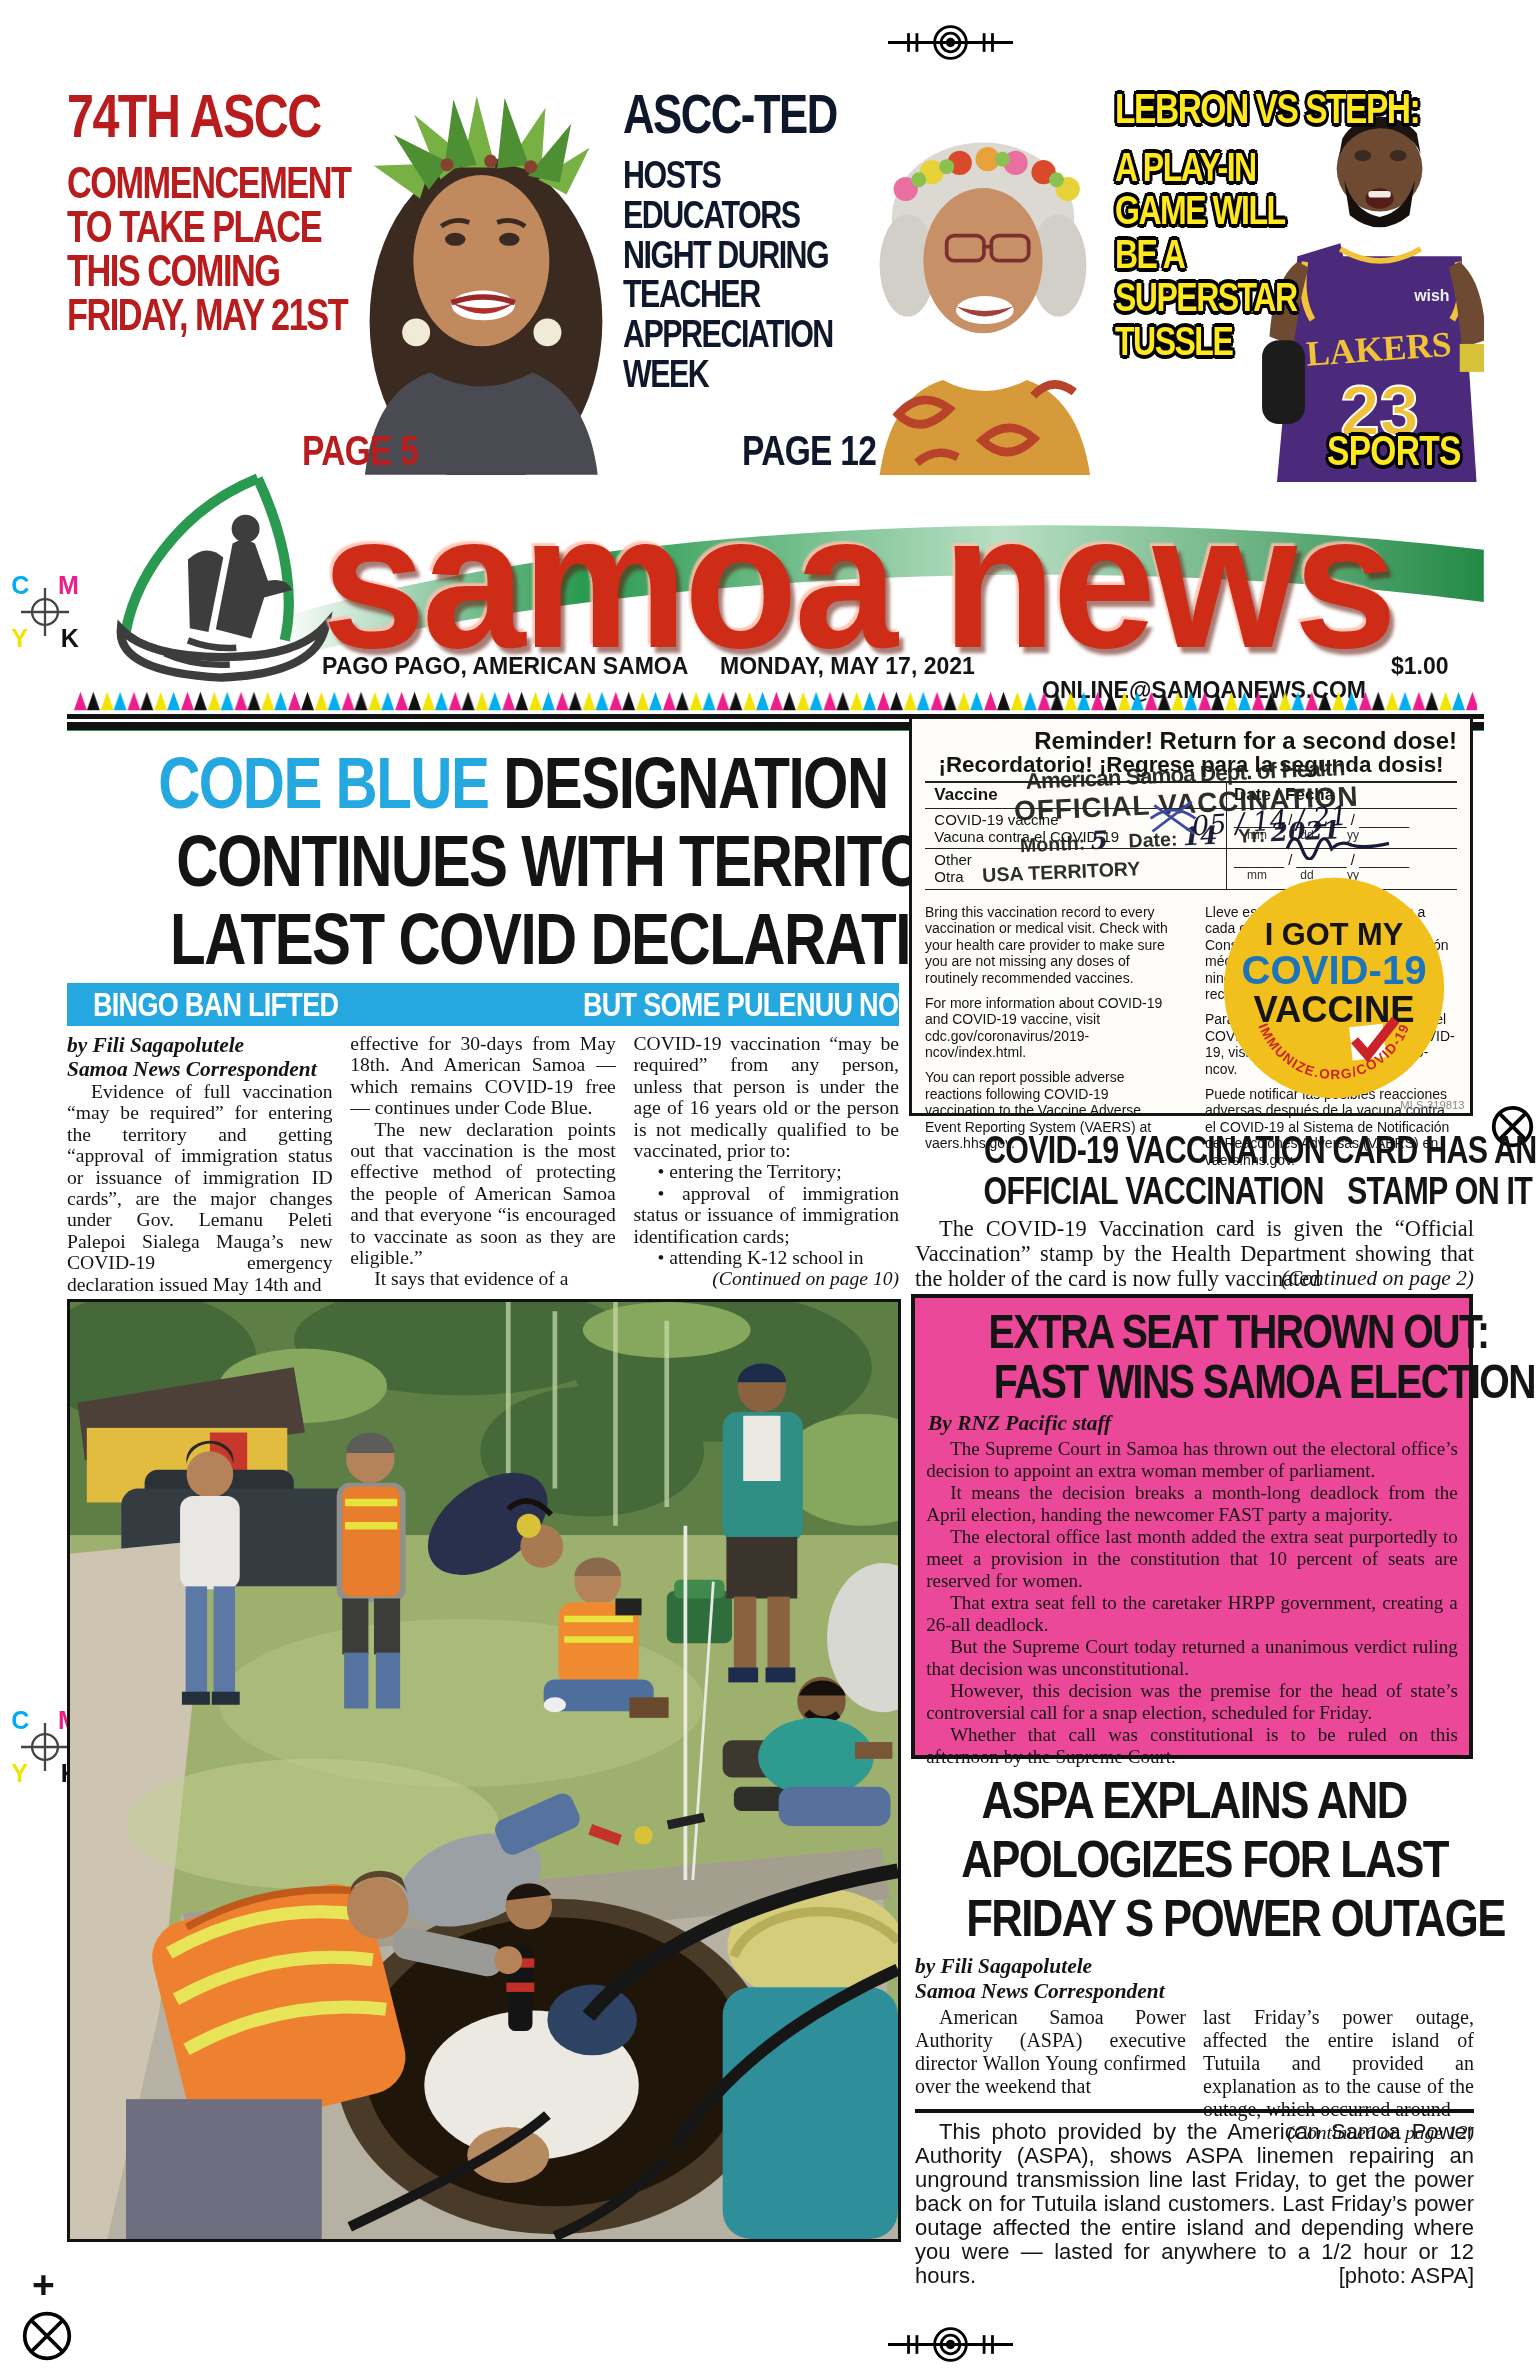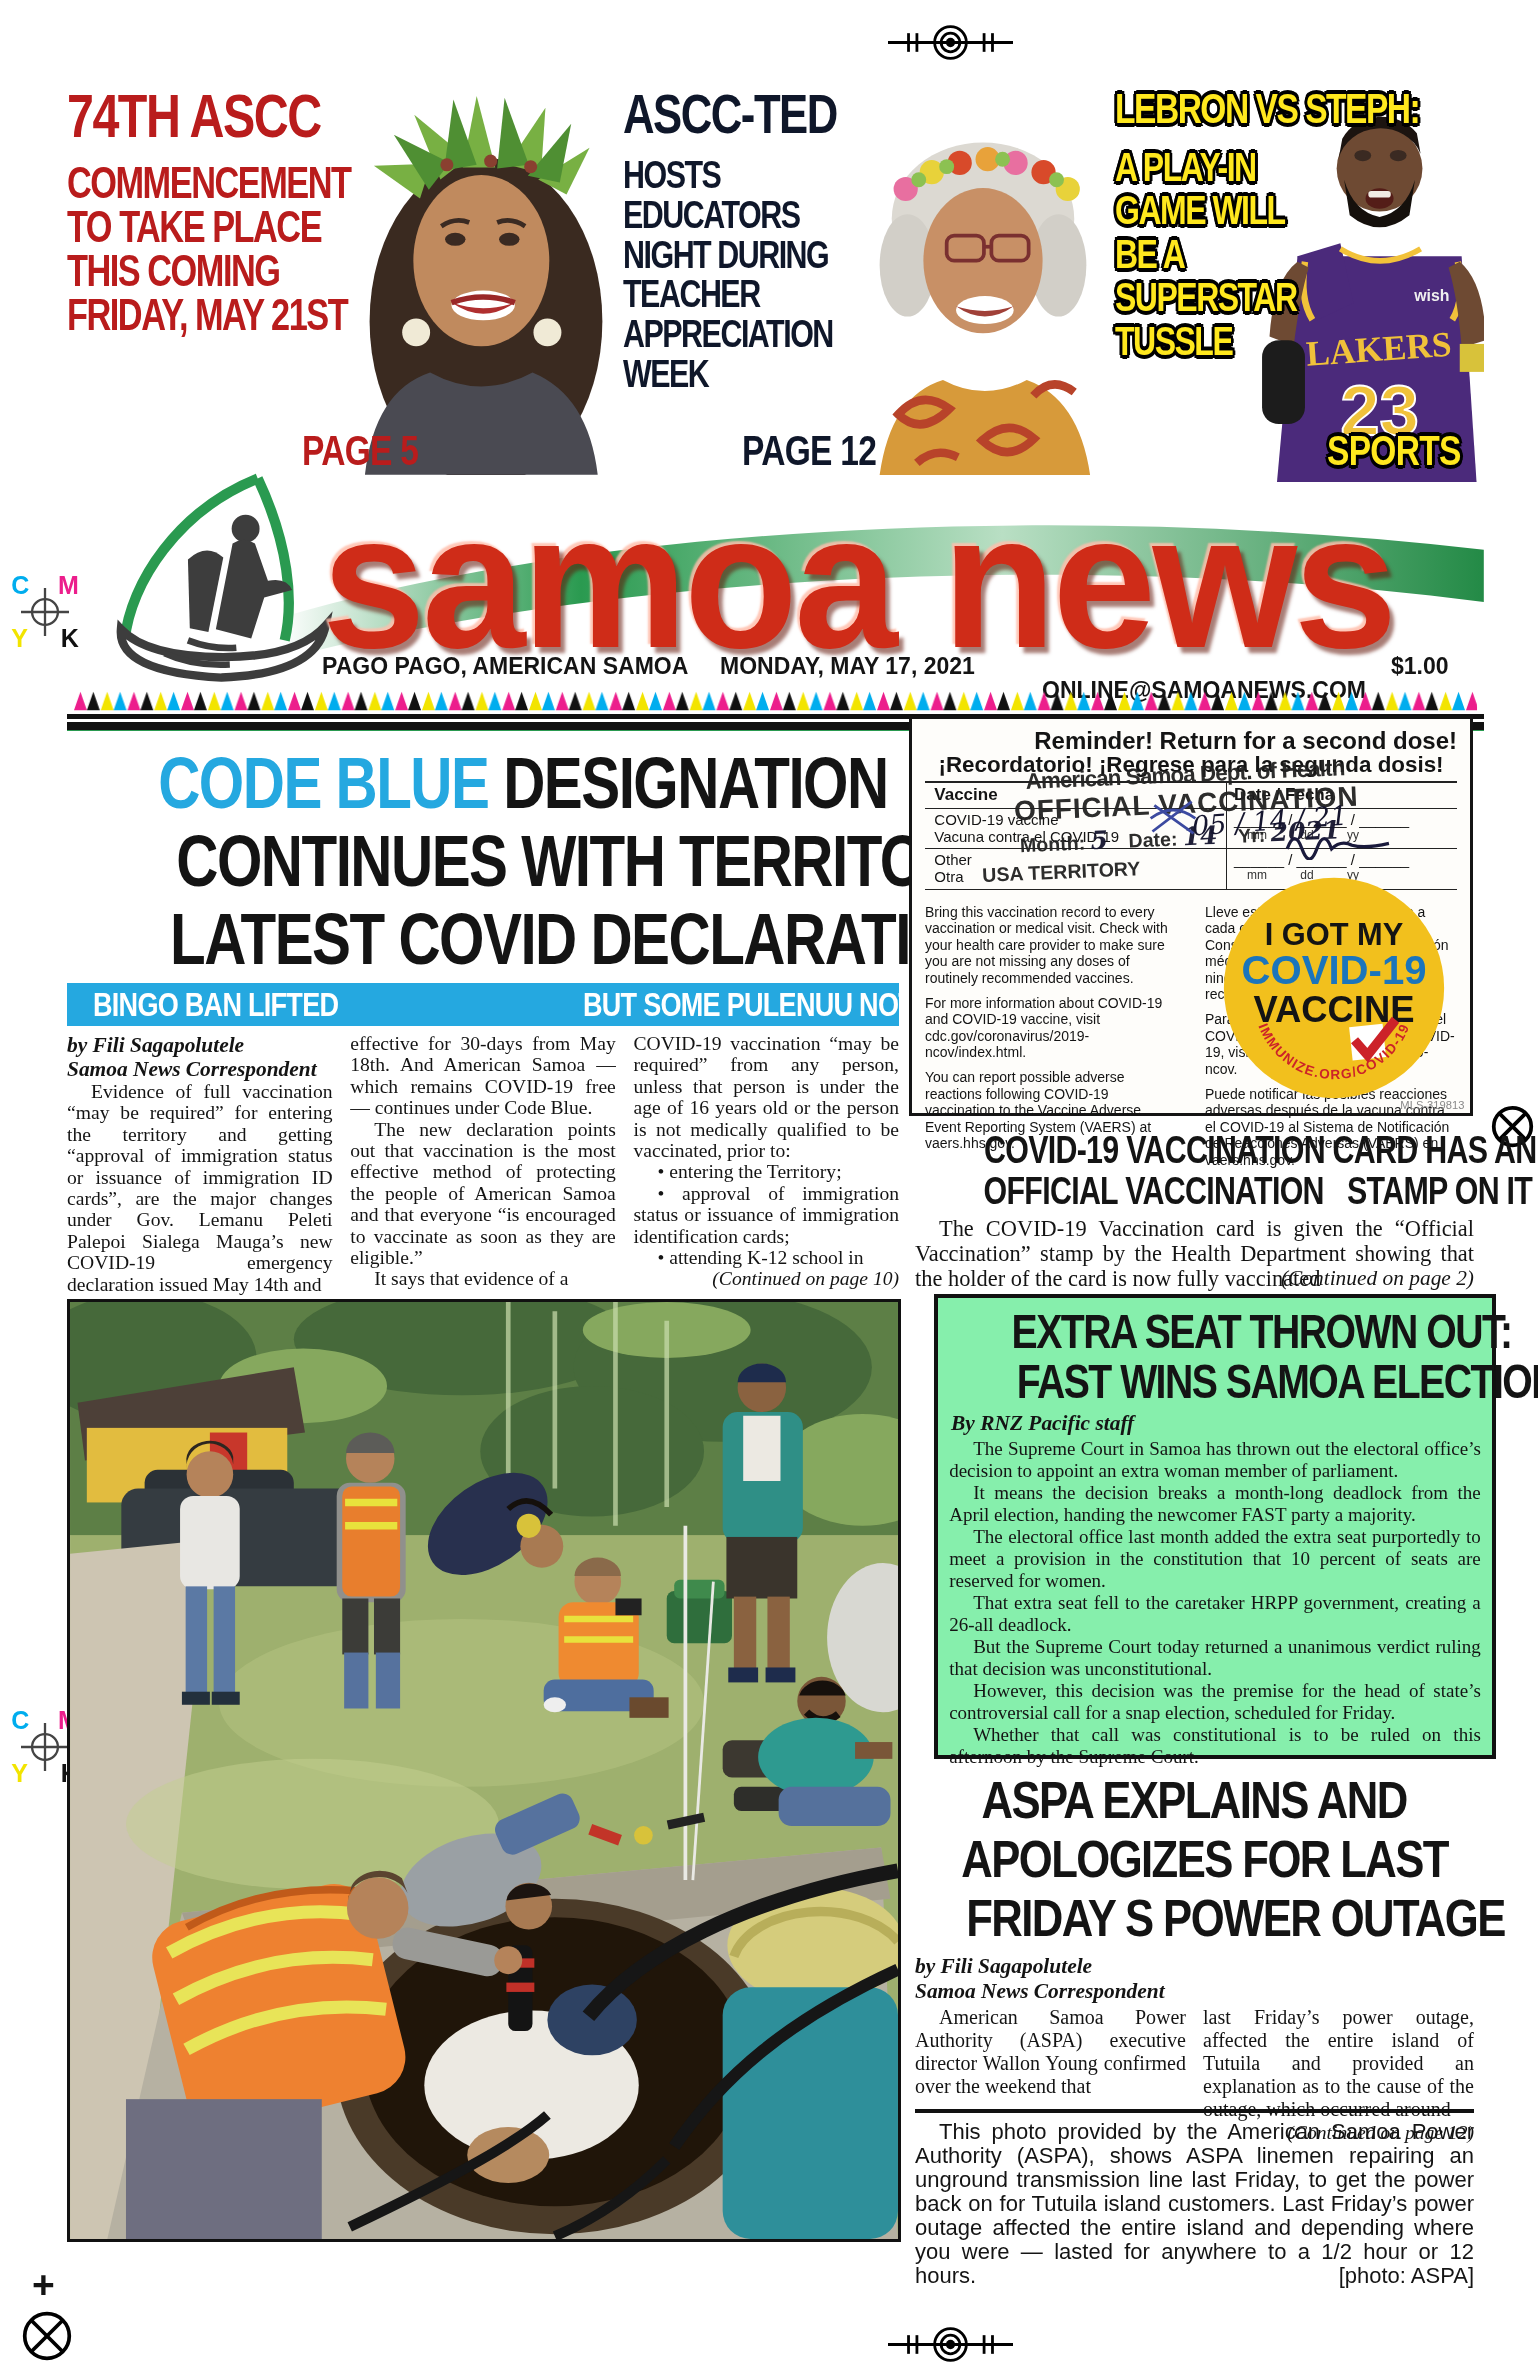--- a/index.html
+++ b/index.html
@@ -27,21 +27,21 @@
   .mast-info{font-weight:bold;font-size:23px;letter-spacing:0;}
   
   .bodytext{font-family:"Liberation Serif",serif;text-align:justify;}
   .bodytext p{margin:0;text-indent:24px;}
   .byline{font-family:"Liberation Serif",serif;font-weight:bold;font-style:italic;}
   .cont{font-family:"Liberation Serif",serif;font-style:italic;text-align:right;}
   
   .bar{background:#25a8e0;color:#fff;font-weight:bold;display:flex;align-items:center;}
   .bar span{display:inline-block;transform:scaleX(.82);transform-origin:0 50%;white-space:pre;letter-spacing:-0.9px;}
   
-  .blackbox{border:4.7px solid #111;background:#86efac;margin-left:23px;}
+  .blackbox{border:4.7px solid #111;background:#ec4899;}
   
   .vcard{border:3.7px solid #141414;background:#fefdfa;font-family:"Liberation Sans",sans-serif;}
   .vc-title{font-weight:bold;text-align:center;line-height:1.05;}
   .vc-table{border-top:2.8px solid #222;}
   .vc-row{display:flex;border-bottom:1.9px solid #222;}
   .vc-cell-l{width:57%;padding:2.8px 5.6px 2.8px 9.3px;}
   .vc-cell-r{width:43%;border-left:1.9px solid #222;padding:2.8px 7.5px;position:relative;}
   .vc-small{font-size:15px;line-height:1.12;}
   .fineprint{font-size:14px;line-height:1.18;}
   .fineprint p{margin:0 0 8.4px 0;}

